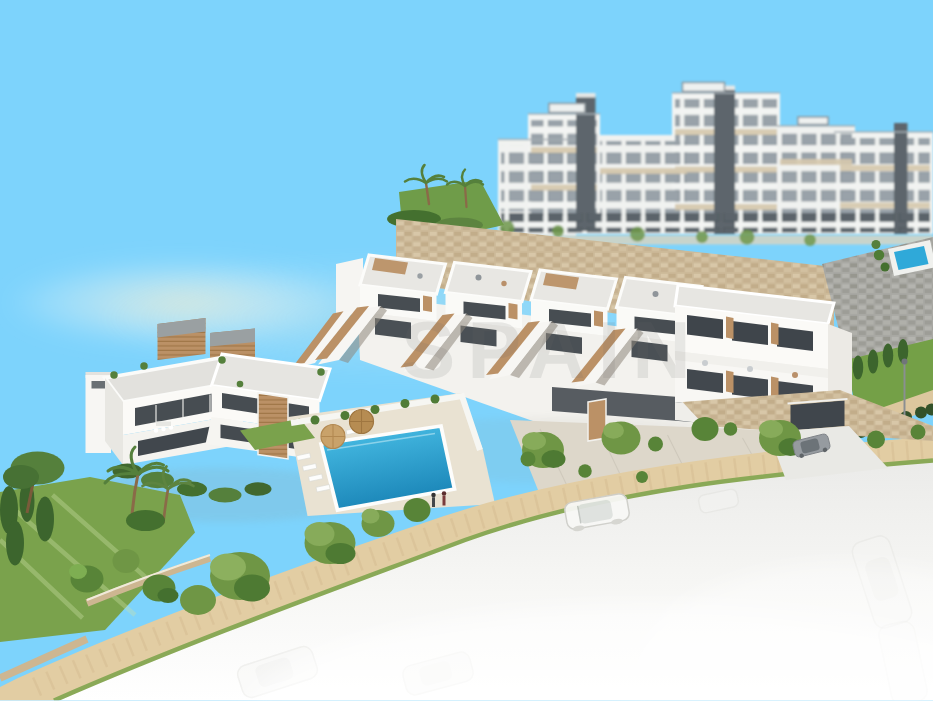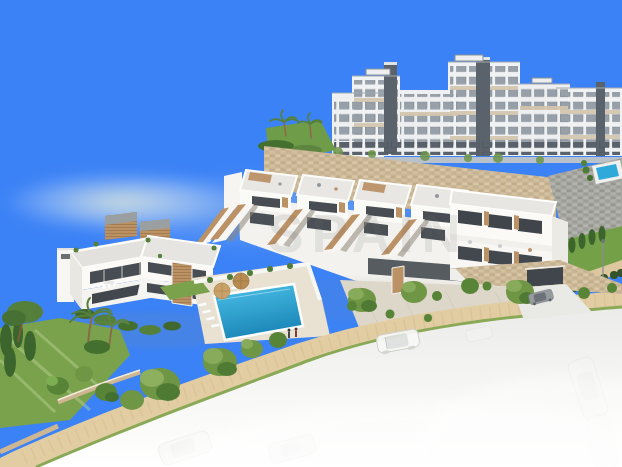--- a/index.html
+++ b/index.html
@@ -2,21 +2,21 @@
 <html style="--pool: #2fa9d9; --poolDeep: #1b86b8; --grass: #7aa24c; --grassDark: #55803c; --bush: #44702f; --wood: #bb9166; --woodDark: #a07748; --beige: #d9c9ac; --glass: #474d52; --glassLight: #9aa1a7; --stoneTan: #ccb998; --stoneGray: #a8a8a3; --deck: #e9e2d2; --sidewalk: #e2cda3; --road: #ededeb; --core: #5c6267; --bwhite: #f7f6f3;"><head>
 <meta charset="utf-8">
 <style>
   :root{
     --pool:#2fa9d9; --poolDeep:#1b86b8; --grass:#7aa24c; --grassDark:#55803c;
     --bush:#44702f; --wood:#bb9166; --woodDark:#a07748; --beige:#d9c9ac;
     --glass:#474d52; --glassLight:#9aa1a7; --stoneTan:#ccb998; --stoneGray:#a8a8a3;
     --deck:#e9e2d2; --sidewalk:#e2cda3; --road:#ededeb; --core:#5c6267; --bwhite:#f7f6f3;
   }
   html,body{margin:0;padding:0;background:#fff;}
-  .canvas{position:relative;width:622px;height:467px;background:#3b82f6;overflow:hidden;
+  .canvas{position:relative;width:622px;height:467px;background:#7dd3fc;overflow:hidden;
           font-family:"Liberation Sans", sans-serif;}
   svg{display:block;}
   .wm{font-family:"Liberation Sans", sans-serif;font-weight:700;}
 </style>
 </head>
 <body>
 
 <div class="canvas">
 <svg width="622" height="467" viewBox="0 0 622 467" xmlns="http://www.w3.org/2000/svg">
   <defs>

